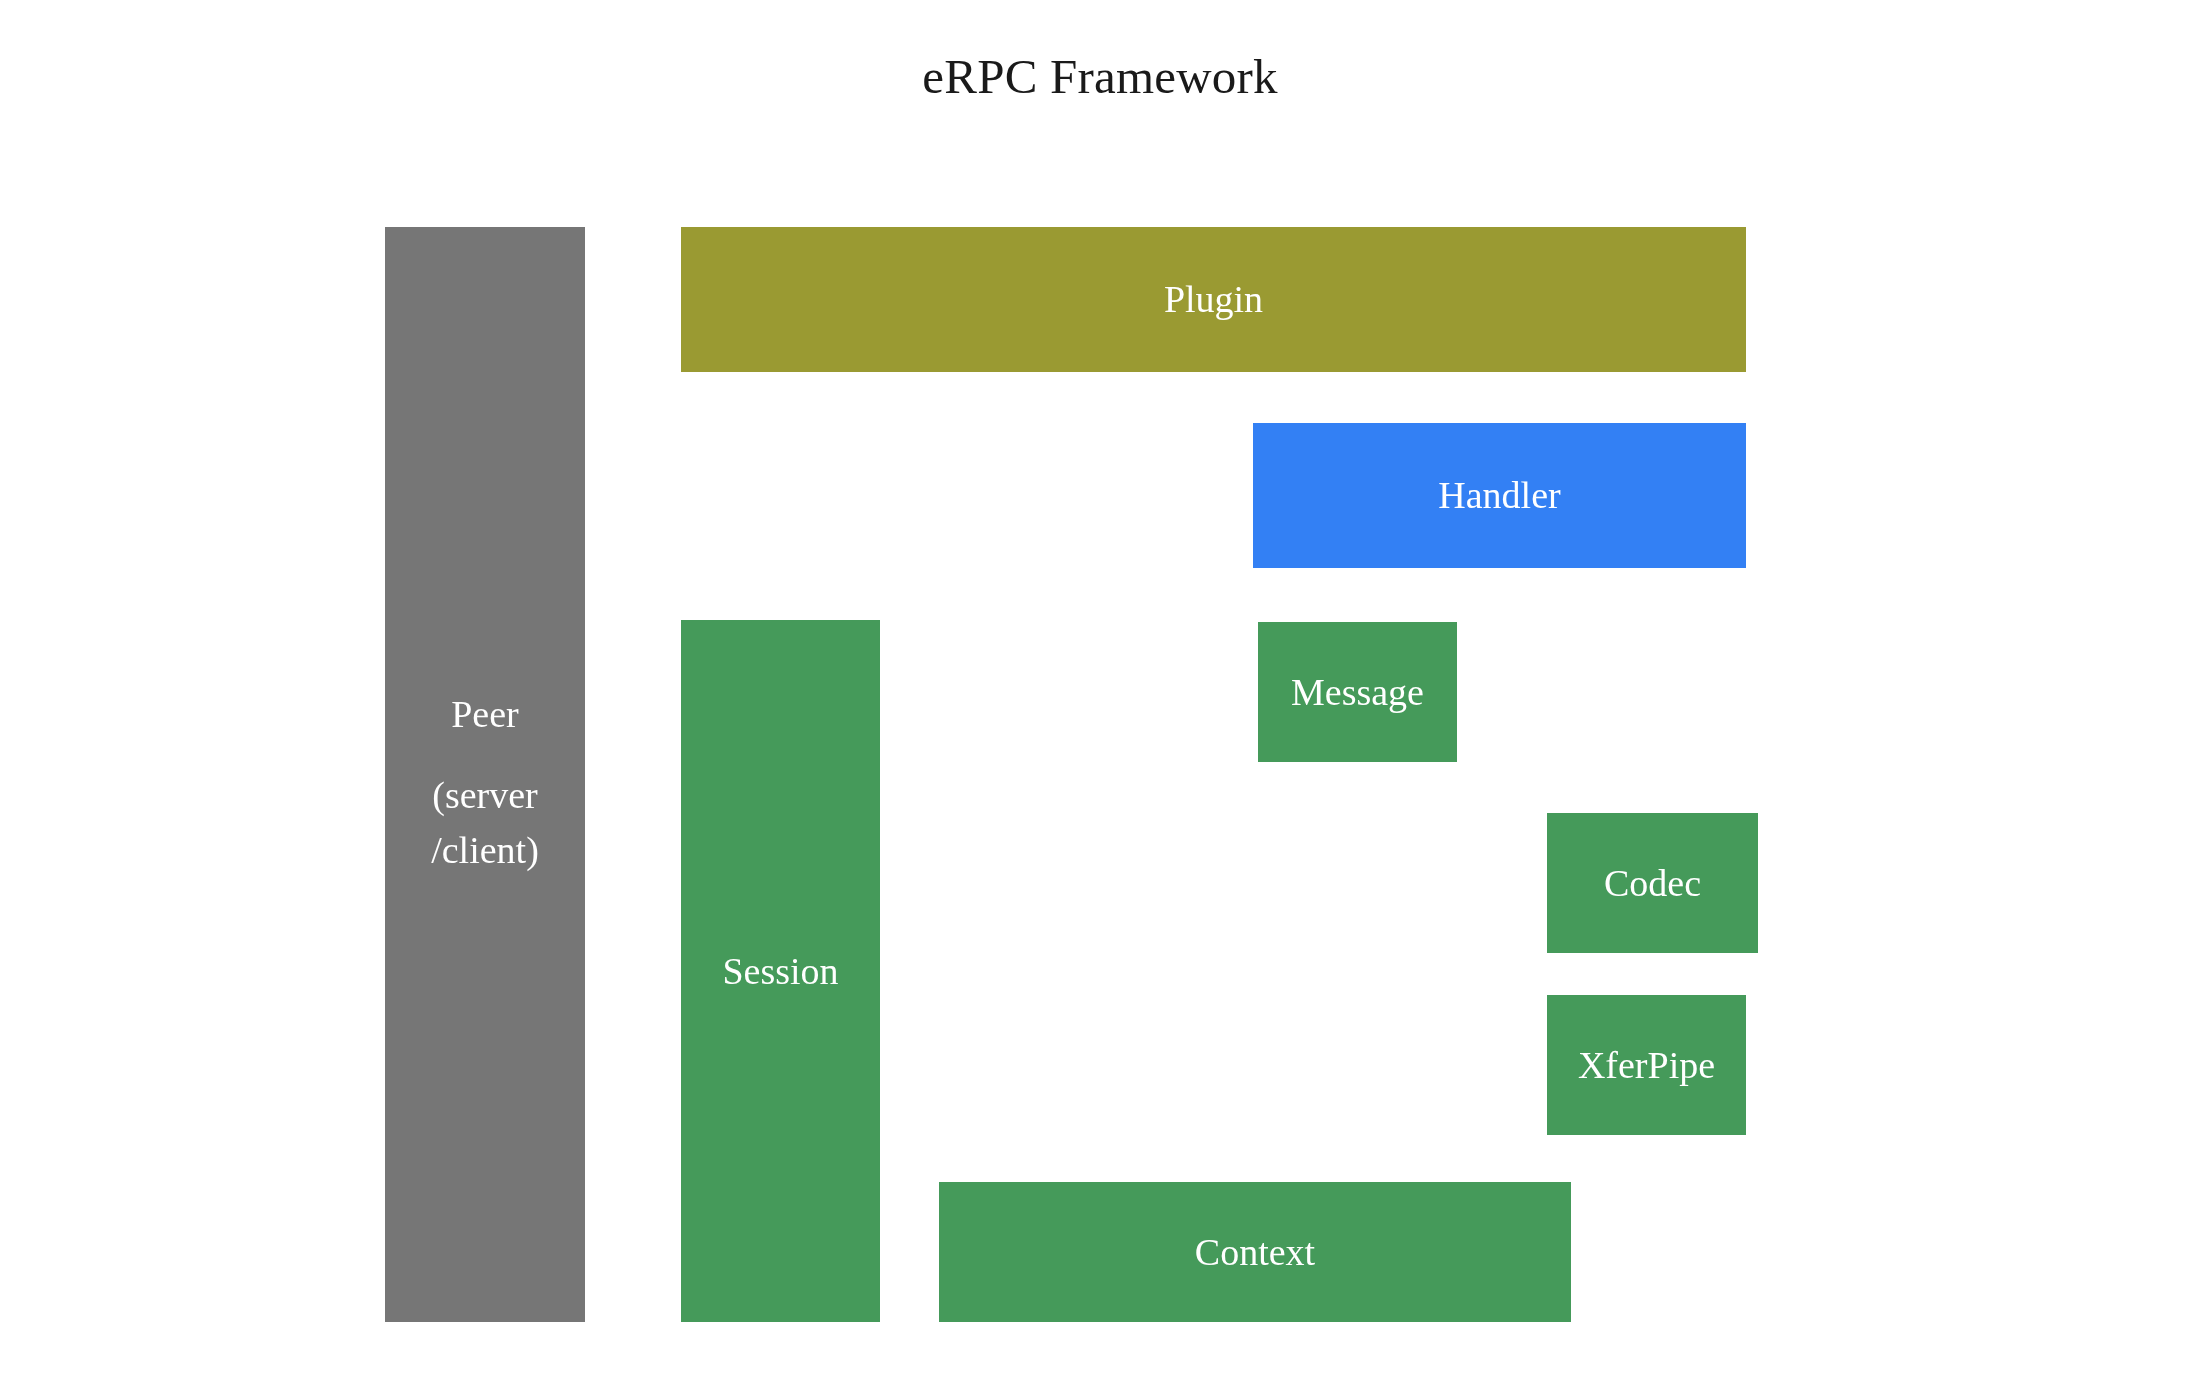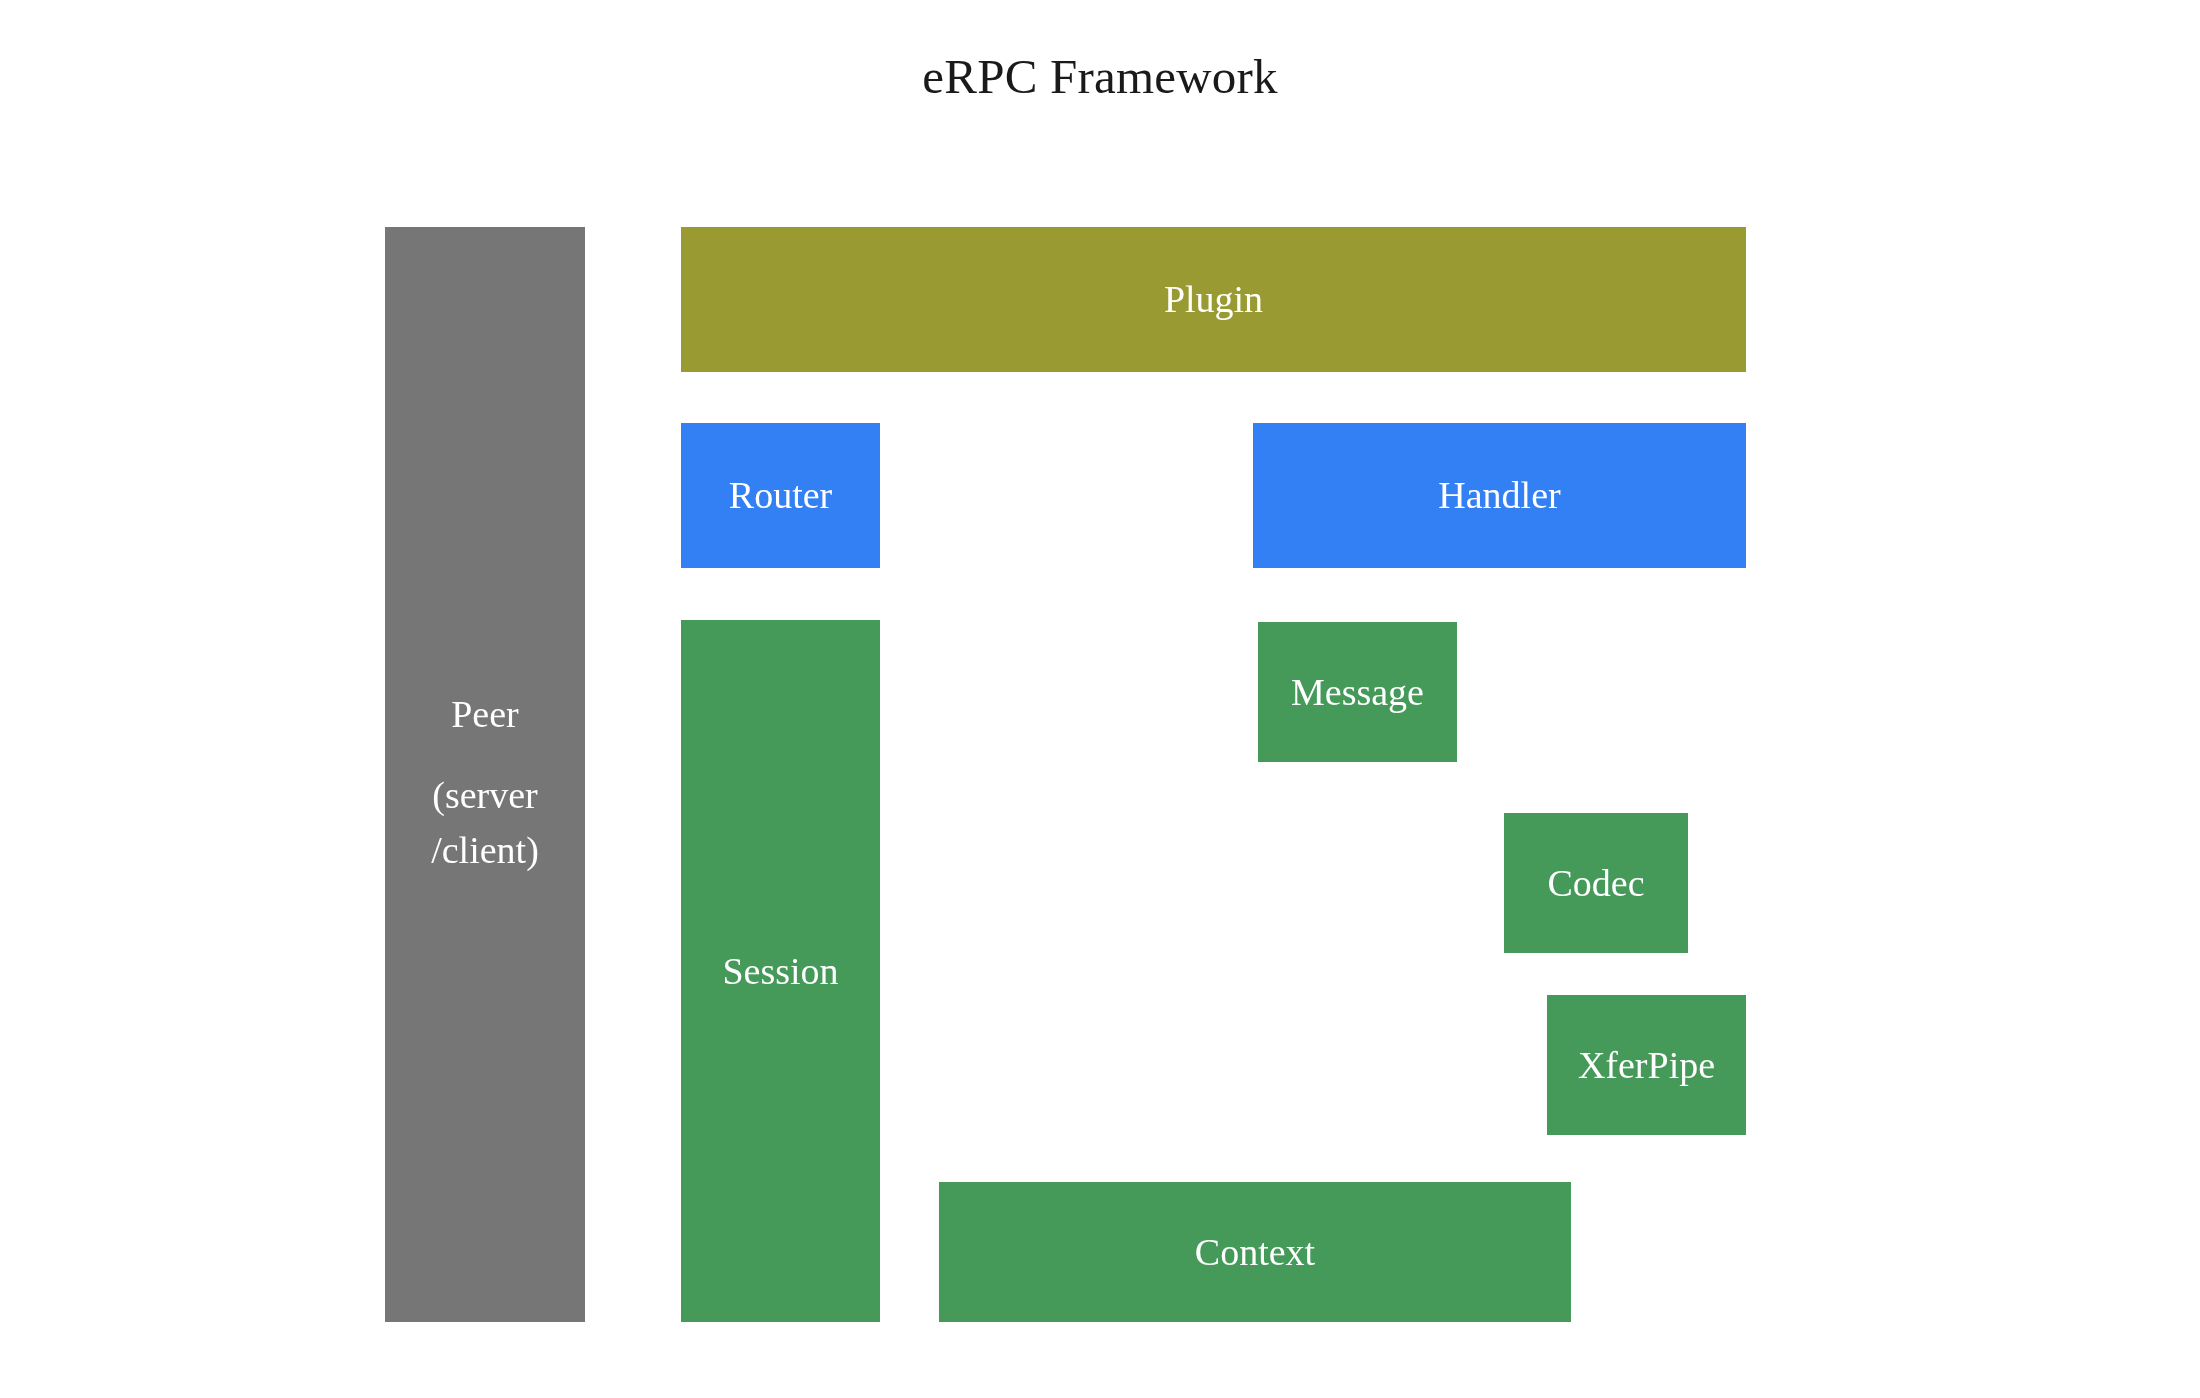--- a/index.html
+++ b/index.html
@@ -80,39 +80,36 @@
       <span class="peer-gap"></span>
       <span>(server</span>
       <span>/client)</span>
     </div>
   </div>
 
   <div class="node node-plugin" style="left:681px; top:227px; width:1065px; height:145px;">
     <span>Plugin</span>
   </div>
 
-  <div class="node node-blue" style="left:681px; top:423px; width:199px; height:145px;">
-    <span>Router</span>
-  </div>
 
   <div class="node node-blue" style="left:1253px; top:423px; width:493px; height:145px;">
     <span>Handler</span>
   </div>
 
   <div class="node node-green" style="left:681px; top:620px; width:199px; height:702px;">
     <span>Session</span>
   </div>
 
 
   <div class="node node-green" style="left:1258px; top:622px; width:199px; height:140px;">
     <span>Message</span>
   </div>
 
 
-  <div class="node node-green" style="left:1504px; top:813px; width:184px; height:140px;">
+  <div class="node node-green" style="left:1547px; top:813px; width:211px; height:140px;">
     <span>Codec</span>
   </div>
 
   <div class="node node-green" style="left:1547px; top:995px; width:199px; height:140px;">
     <span>XferPipe</span>
   </div>
 
   <div class="node node-green" style="left:939px; top:1182px; width:632px; height:140px;">
     <span>Context</span>
   </div>

